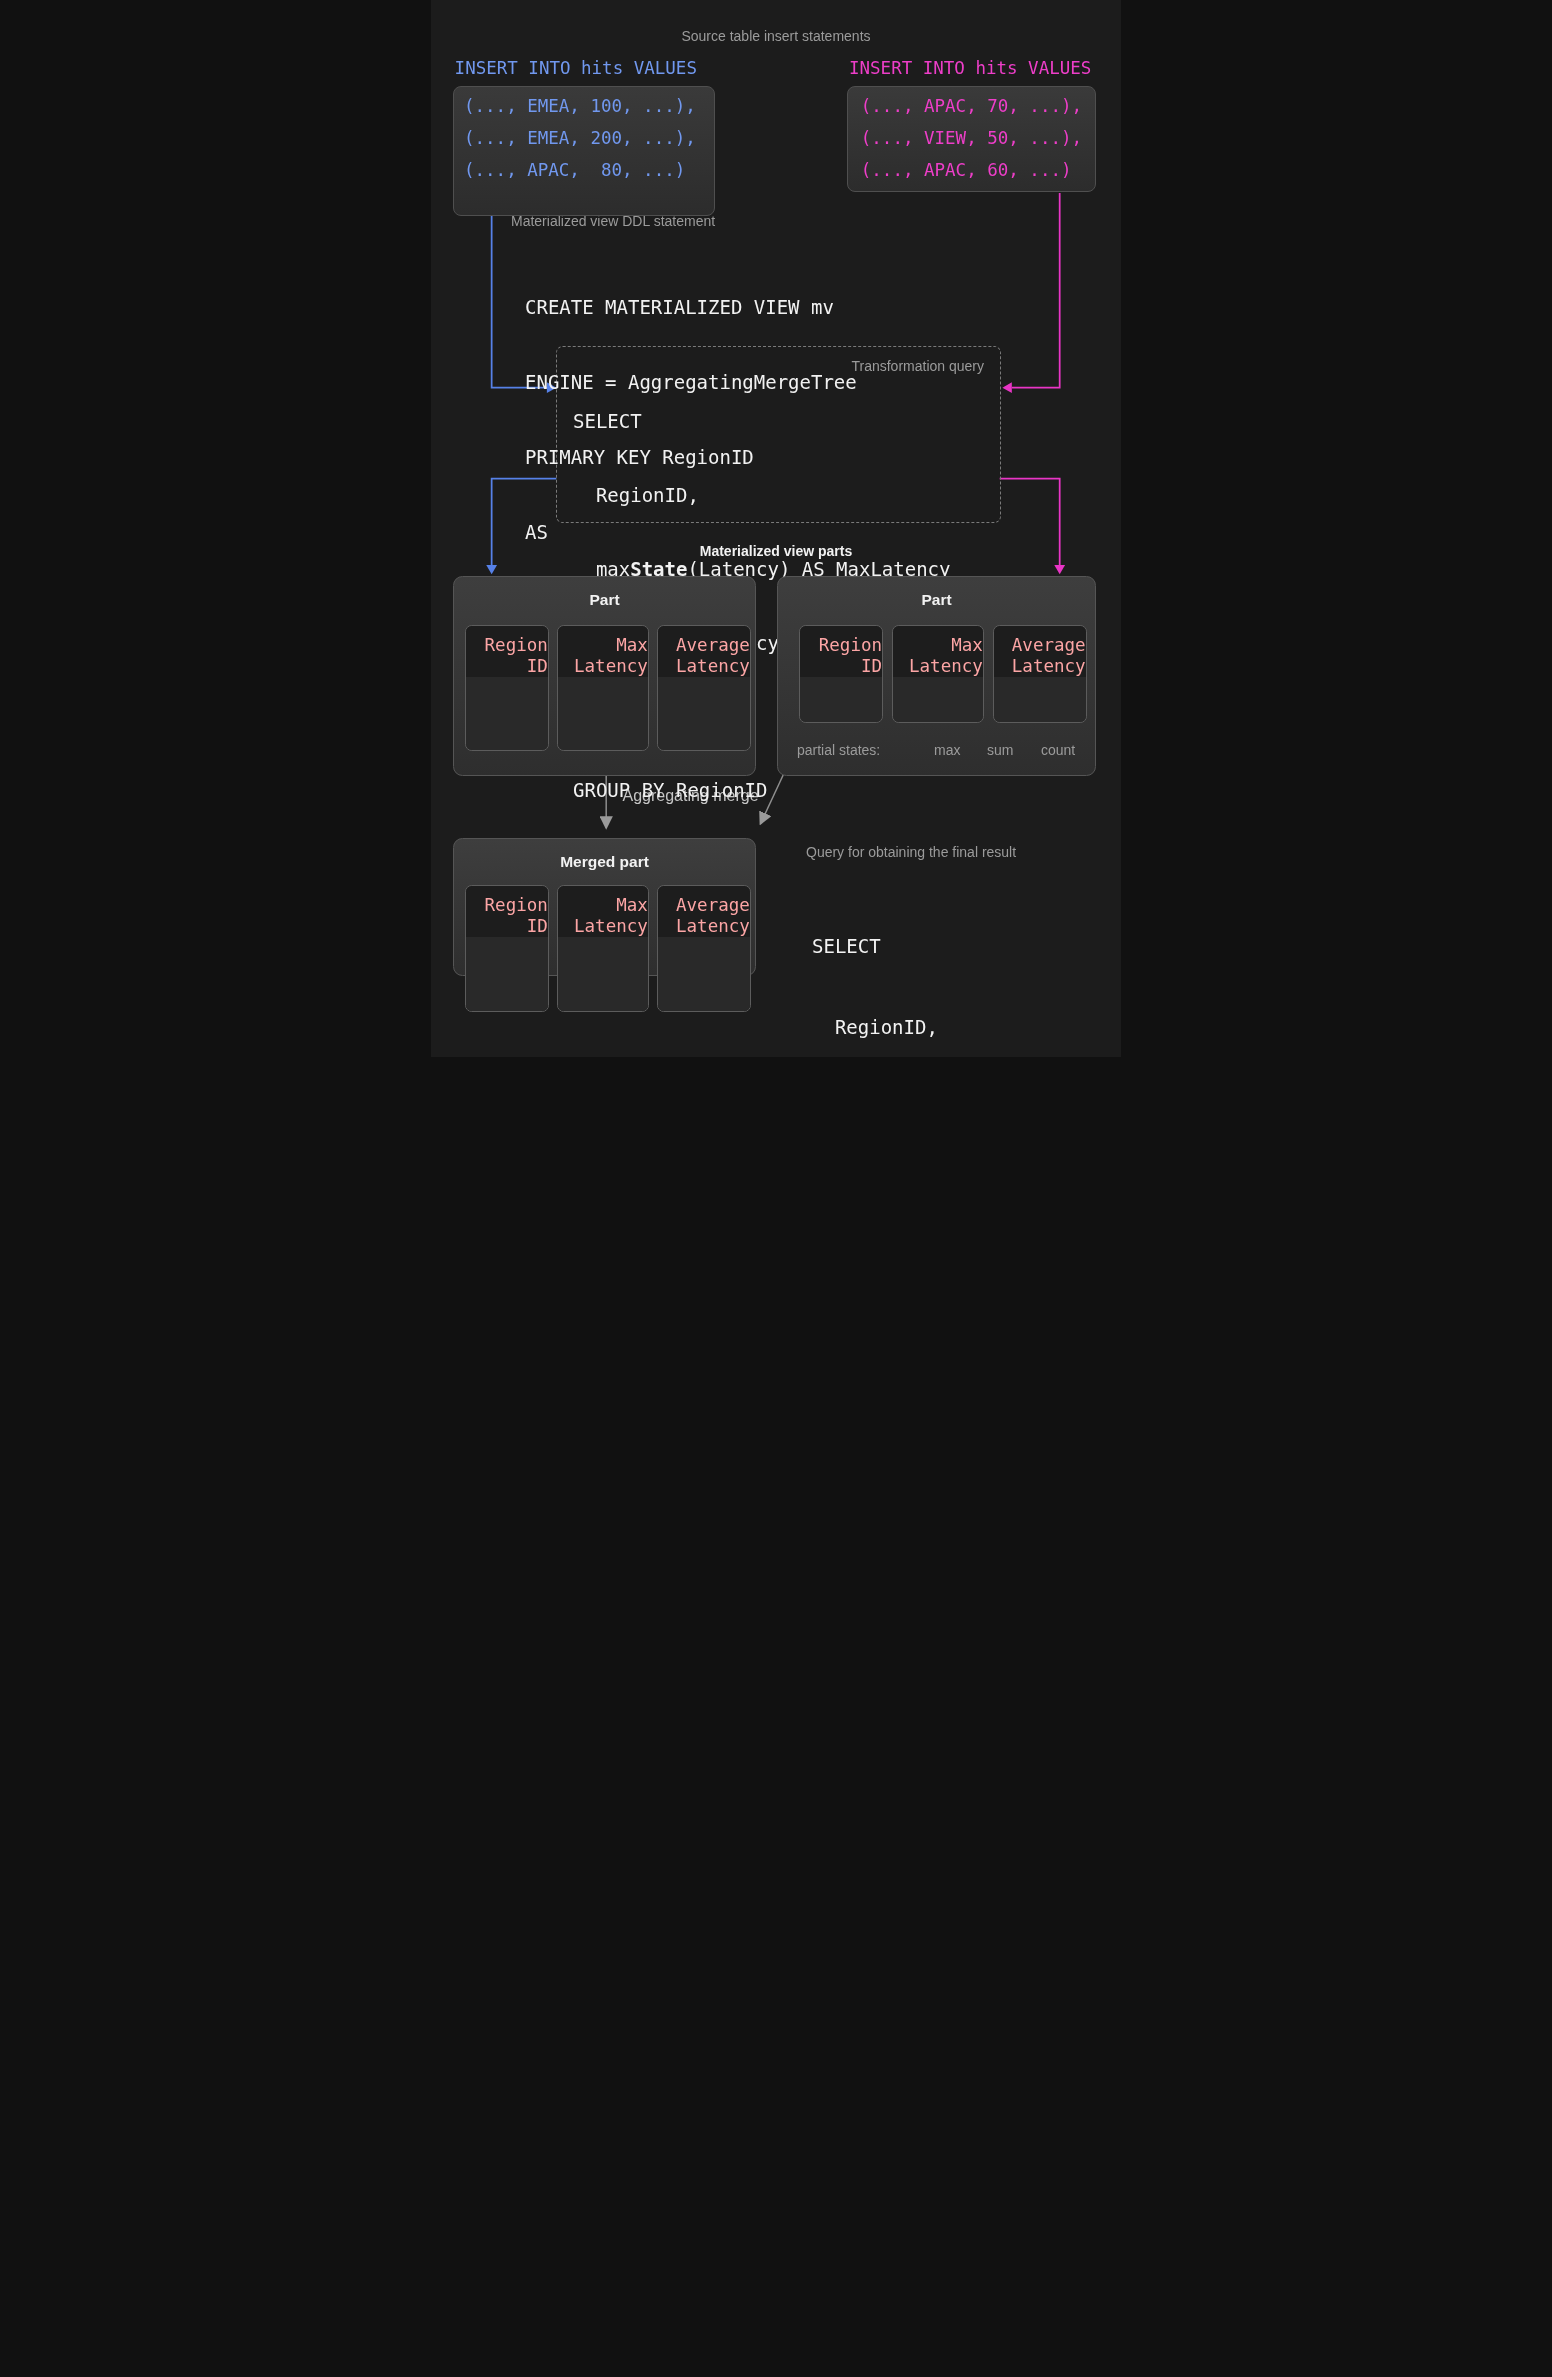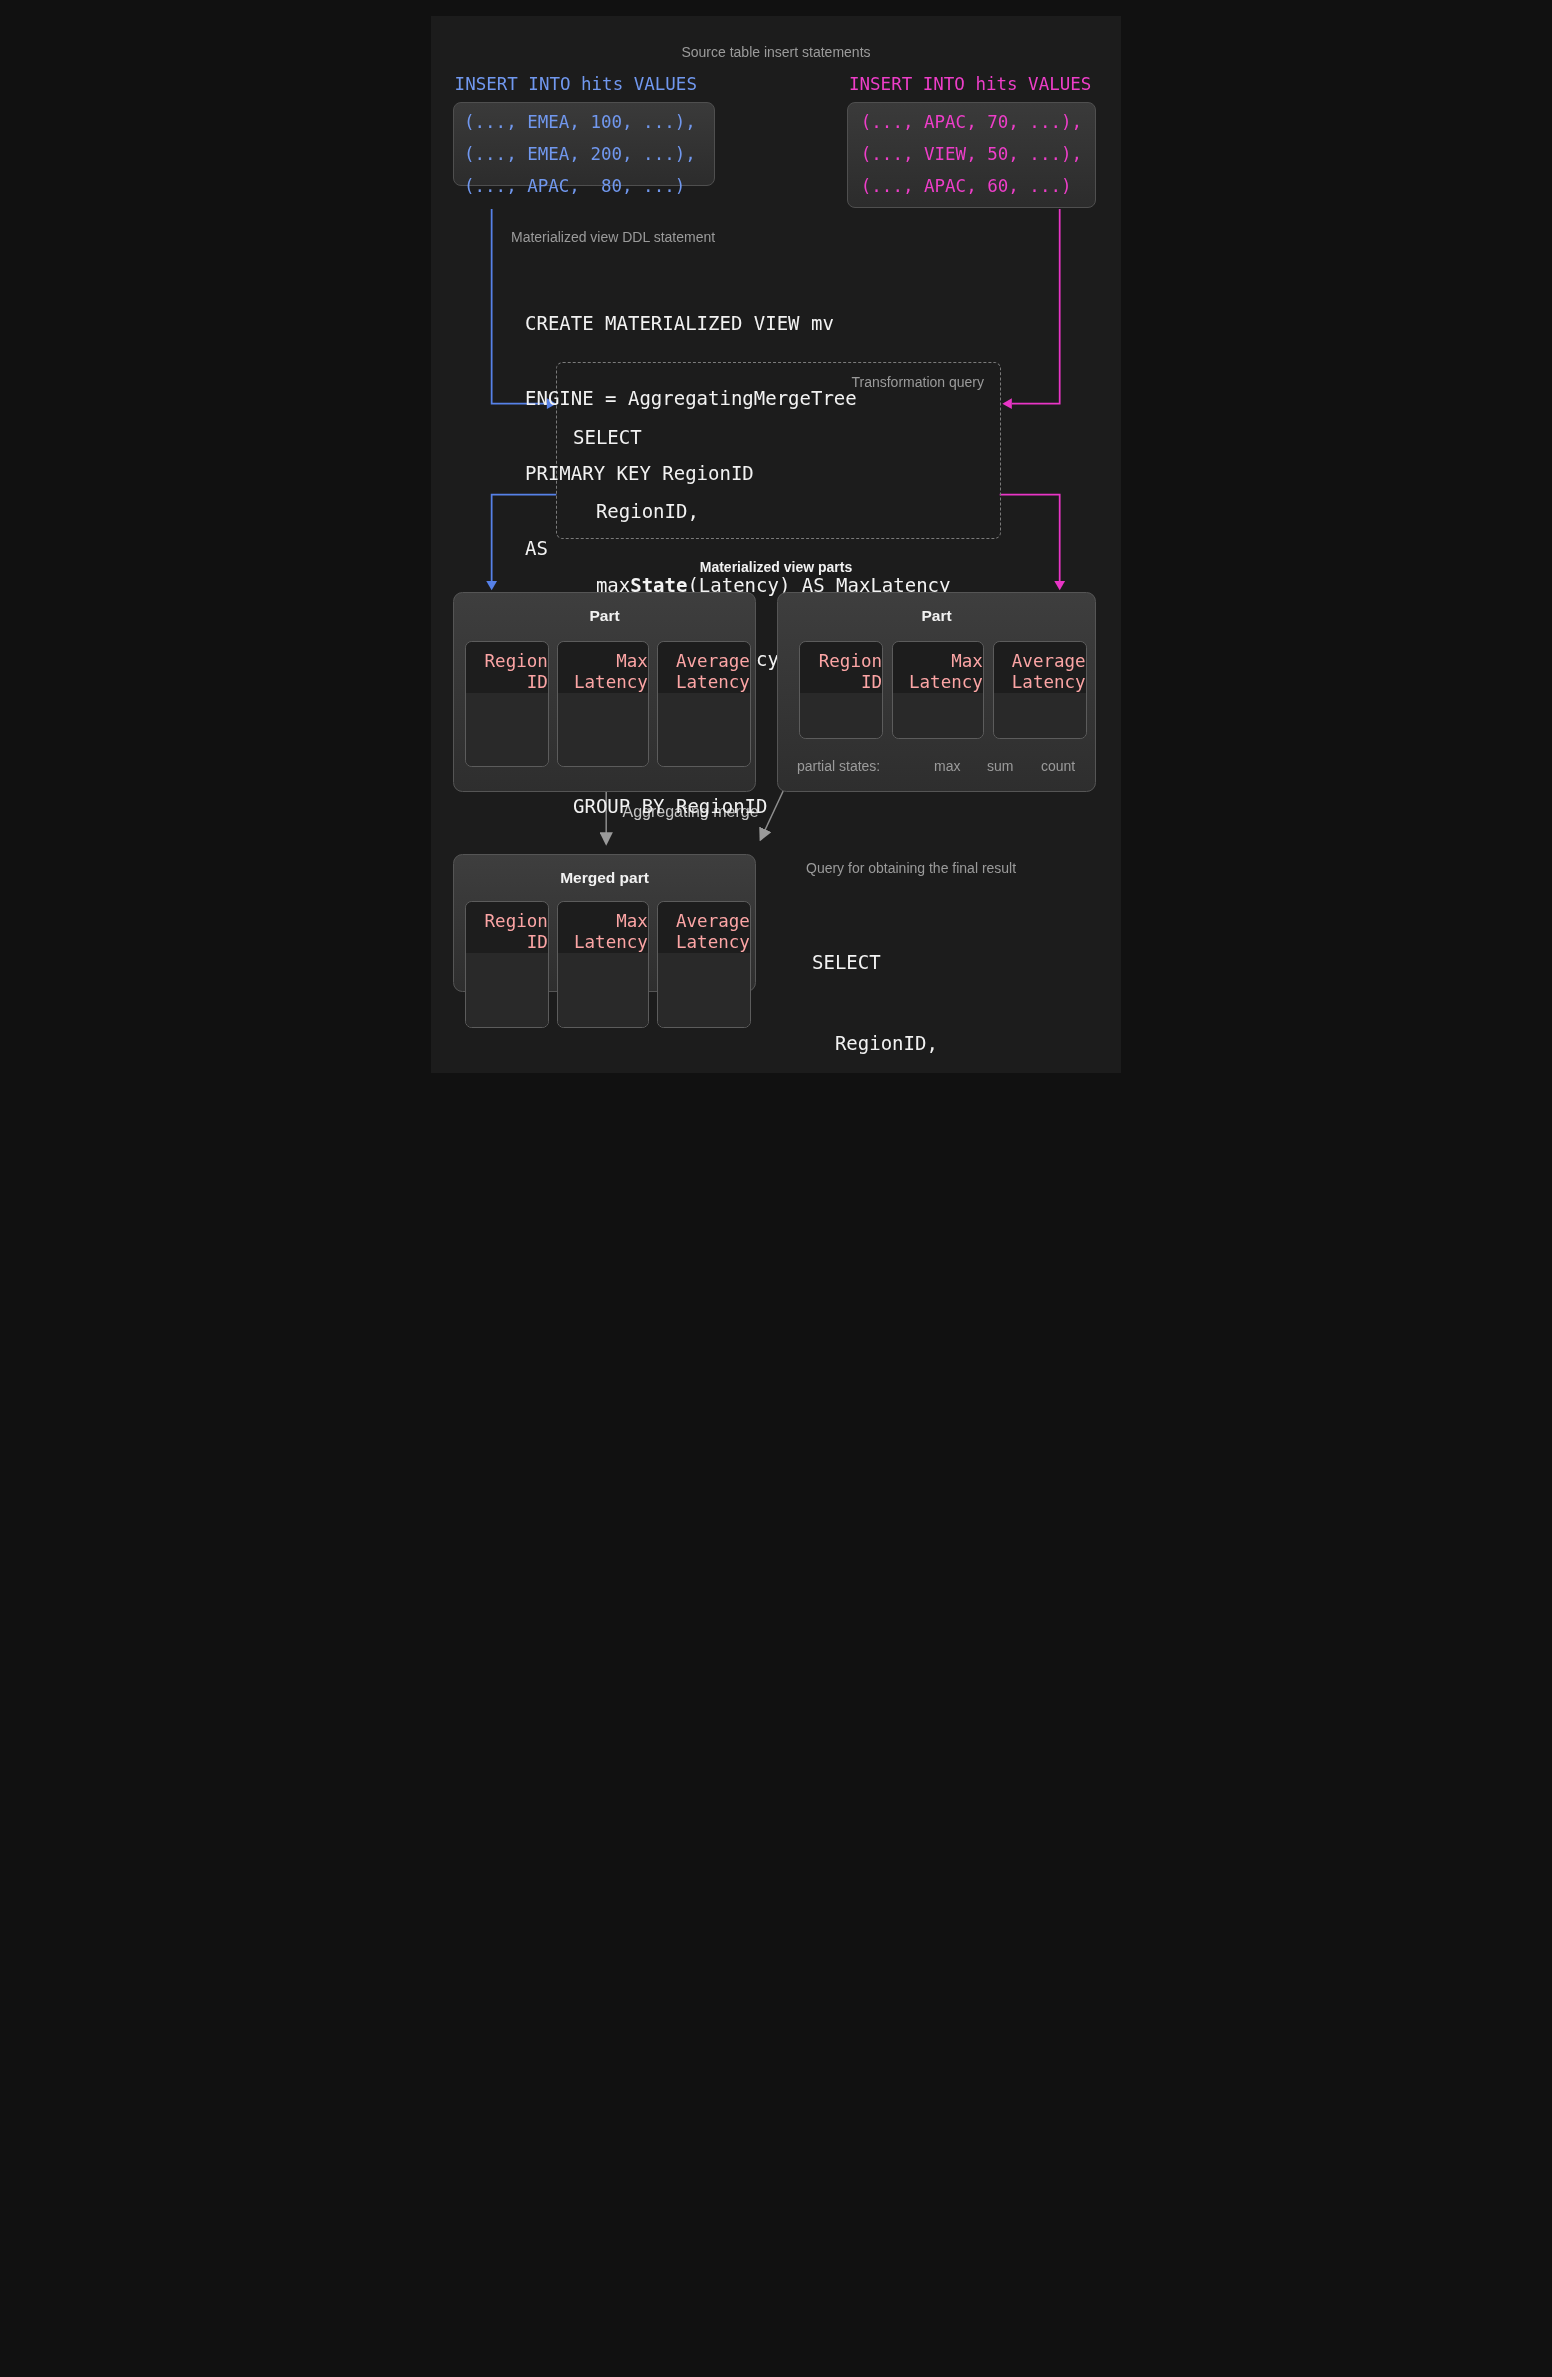--- a/index.html
+++ b/index.html
@@ -2,21 +2,21 @@
 <html style="--bg: #1c1c1c; --white: #f2f2f2; --gray: #9b9b9b; --gray-bright: #c6c6c6; --blue: #7198ef; --blue-line: #5681e8; --magenta: #ee3ec9; --magenta-line: #e935c6; --box-border: #4f4f4f; --col-border: #5c5c5c; --col-header-bg: #1d1d1d; --col-body-bg: #292929; --arrow-gray: #9a9a9a;font-size:10.8px"><head>
 <meta charset="utf-8">
 <style>
   :root{
     --bg:#1c1c1c; --white:#f2f2f2; --gray:#9b9b9b; --gray-bright:#c6c6c6;
     --blue:#7198ef; --blue-line:#5681e8; --magenta:#ee3ec9; --magenta-line:#e935c6;
     --box-border:#4f4f4f; --col-border:#5c5c5c; --col-header-bg:#1d1d1d; --col-body-bg:#292929;
     --arrow-gray:#9a9a9a;
   }
   html,body{margin:0;padding:0;background:#111;}
-  #page{position:relative;width:690px;height:1057px;margin:16px auto;background:var(--bg);
+  #page{position:relative;width:690px;height:1057px;margin:0 auto;background:var(--bg);
         overflow:hidden;font-family:"Liberation Sans",sans-serif;}
   svg.arrows{position:absolute;inset:0;width:100%;height:100%;z-index:0;}
   .abs{position:absolute;}
   .label{font-family:"Liberation Sans",sans-serif;font-size:14px;color:var(--gray);white-space:nowrap;}
   .label.bright{color:var(--gray-bright);font-size:16px;}
   .label.white{color:var(--white);font-weight:bold;}
   .mono{font-family:"DejaVu Sans Mono",monospace;white-space:pre;}
   .code{position:absolute;font-family:"DejaVu Sans Mono",monospace;white-space:pre;color:var(--white);z-index:2;}
   .code .b{font-weight:bold;}
   .code.lg{font-size:19px;}
@@ -78,21 +78,21 @@
     <line x1="523" y1="1149" x2="489" y2="1222" stroke="#8f8f8f" stroke-width="2.2" marker-end="url(#mGray)"></line>
 
     <line x1="767" y1="1102" x2="767" y2="1081" stroke="var(--arrow-gray)" stroke-width="1.8" marker-end="url(#mGrayS)"></line>
     <line x1="849" y1="1104" x2="860" y2="1081" stroke="var(--arrow-gray)" stroke-width="1.8" marker-end="url(#mGrayS)"></line>
     <line x1="944" y1="1102" x2="944" y2="1081" stroke="var(--arrow-gray)" stroke-width="1.8" marker-end="url(#mGrayS)"></line>
   </svg>
 
   <div class="abs label" style="top:28px;left:0;width:690px;text-align:center;">Source table insert statements</div>
 
   <div class="insert-header mono blue" style="left:23.6px;top:58px;">INSERT INTO hits VALUES</div>
-  <div class="insert-box blue" style="left:22px;top:86px;width:262px;height:84px;padding-left:10px;">
+  <div class="insert-box blue" style="left:22px;top:86px;width:262px;height:130px;padding-left:10px;">
     <div class="row mono">(..., EMEA, 100, ...),</div>
     <div class="row mono">(..., EMEA, 200, ...),</div>
     <div class="row mono">(..., APAC,  80, ...)</div>
   </div>
 
   <div class="insert-header mono magenta" style="left:418px;top:58px;">INSERT INTO hits VALUES</div>
   <div class="insert-box magenta" style="left:416px;top:86px;width:249px;height:106px;padding-left:12.8px;">
     <div class="row mono">(..., APAC, 70, ...),</div>
     <div class="row mono">(..., VIEW, 50, ...),</div>
     <div class="row mono">(..., APAC, 60, ...)</div>

